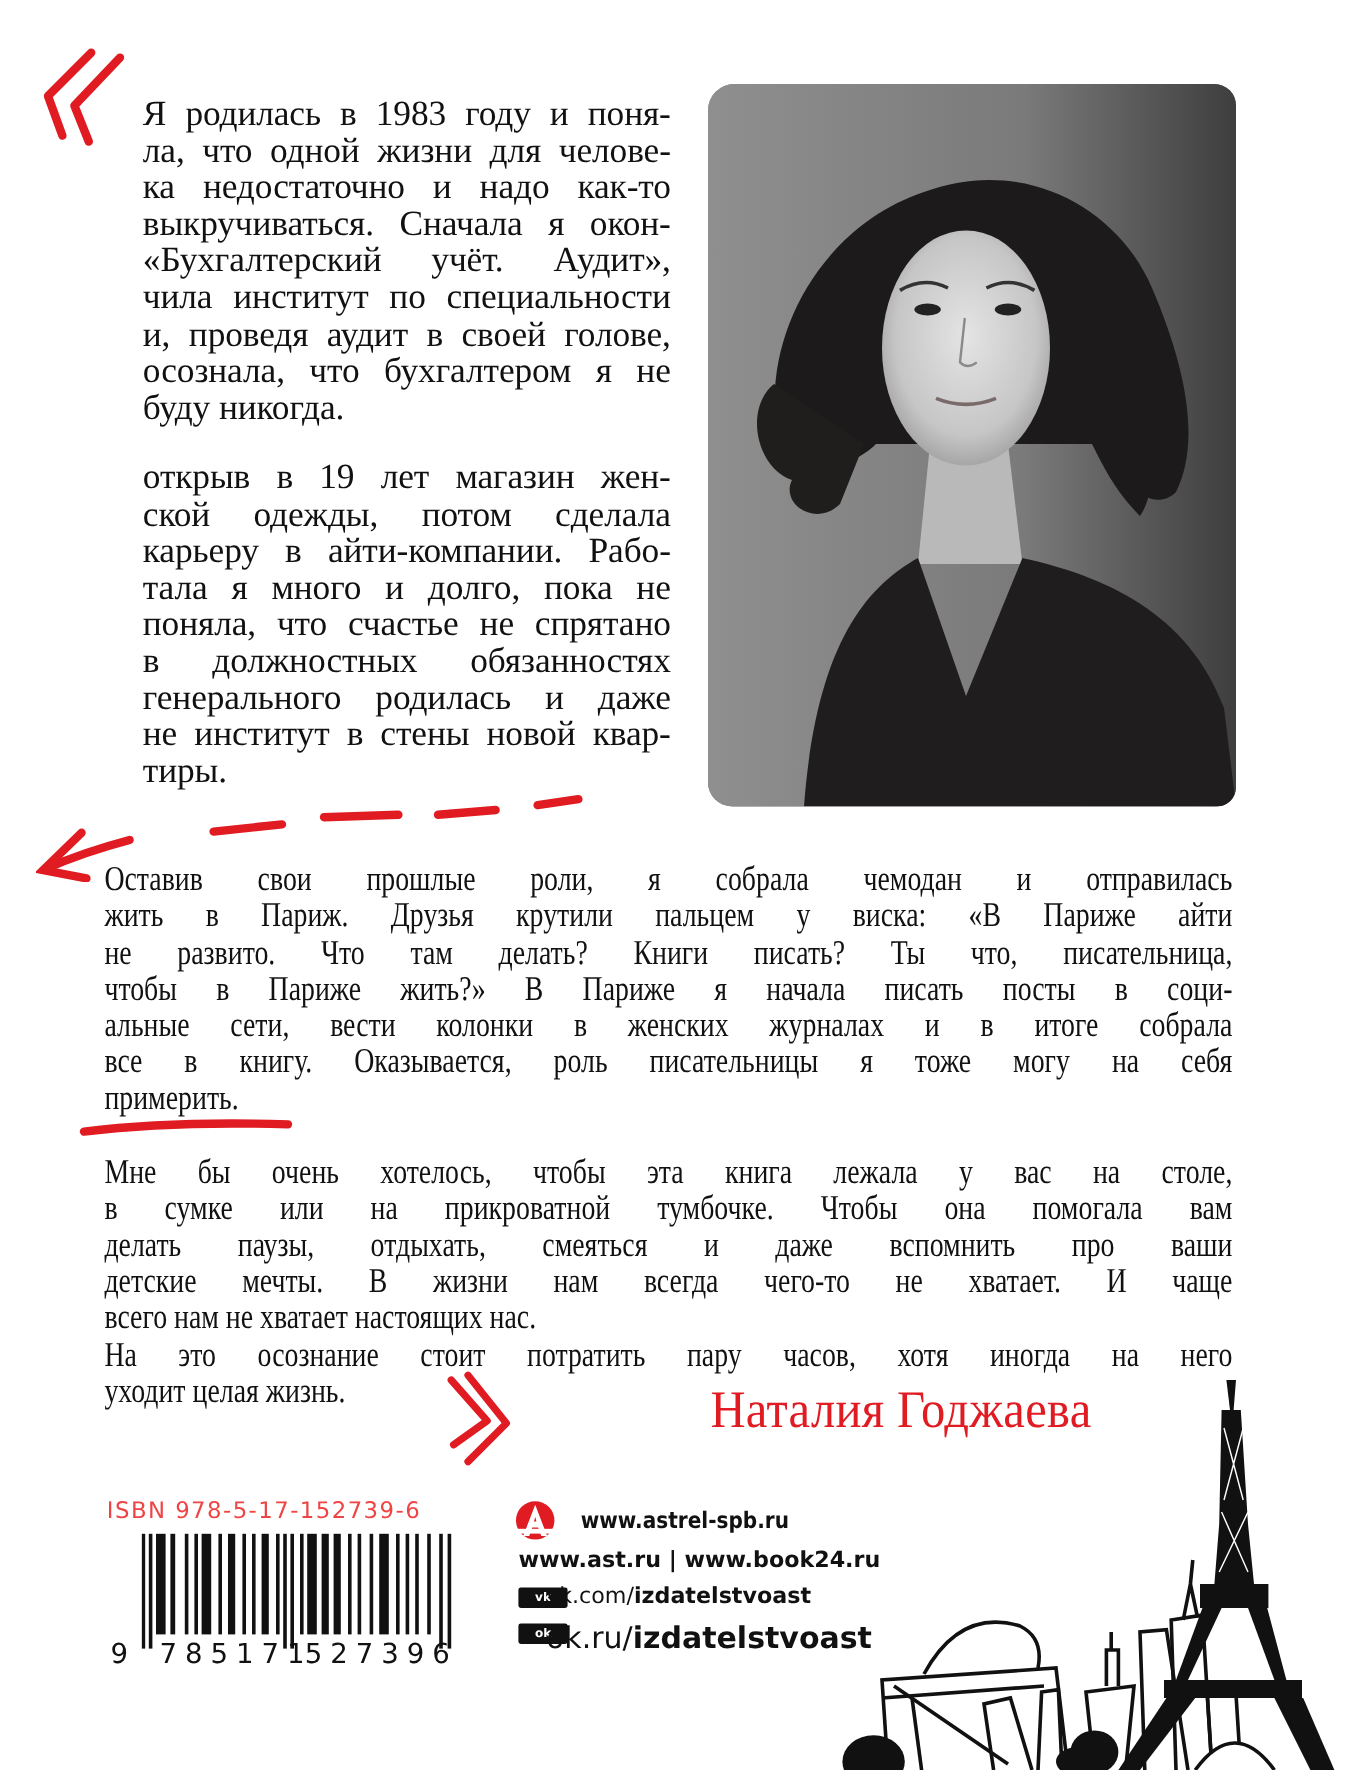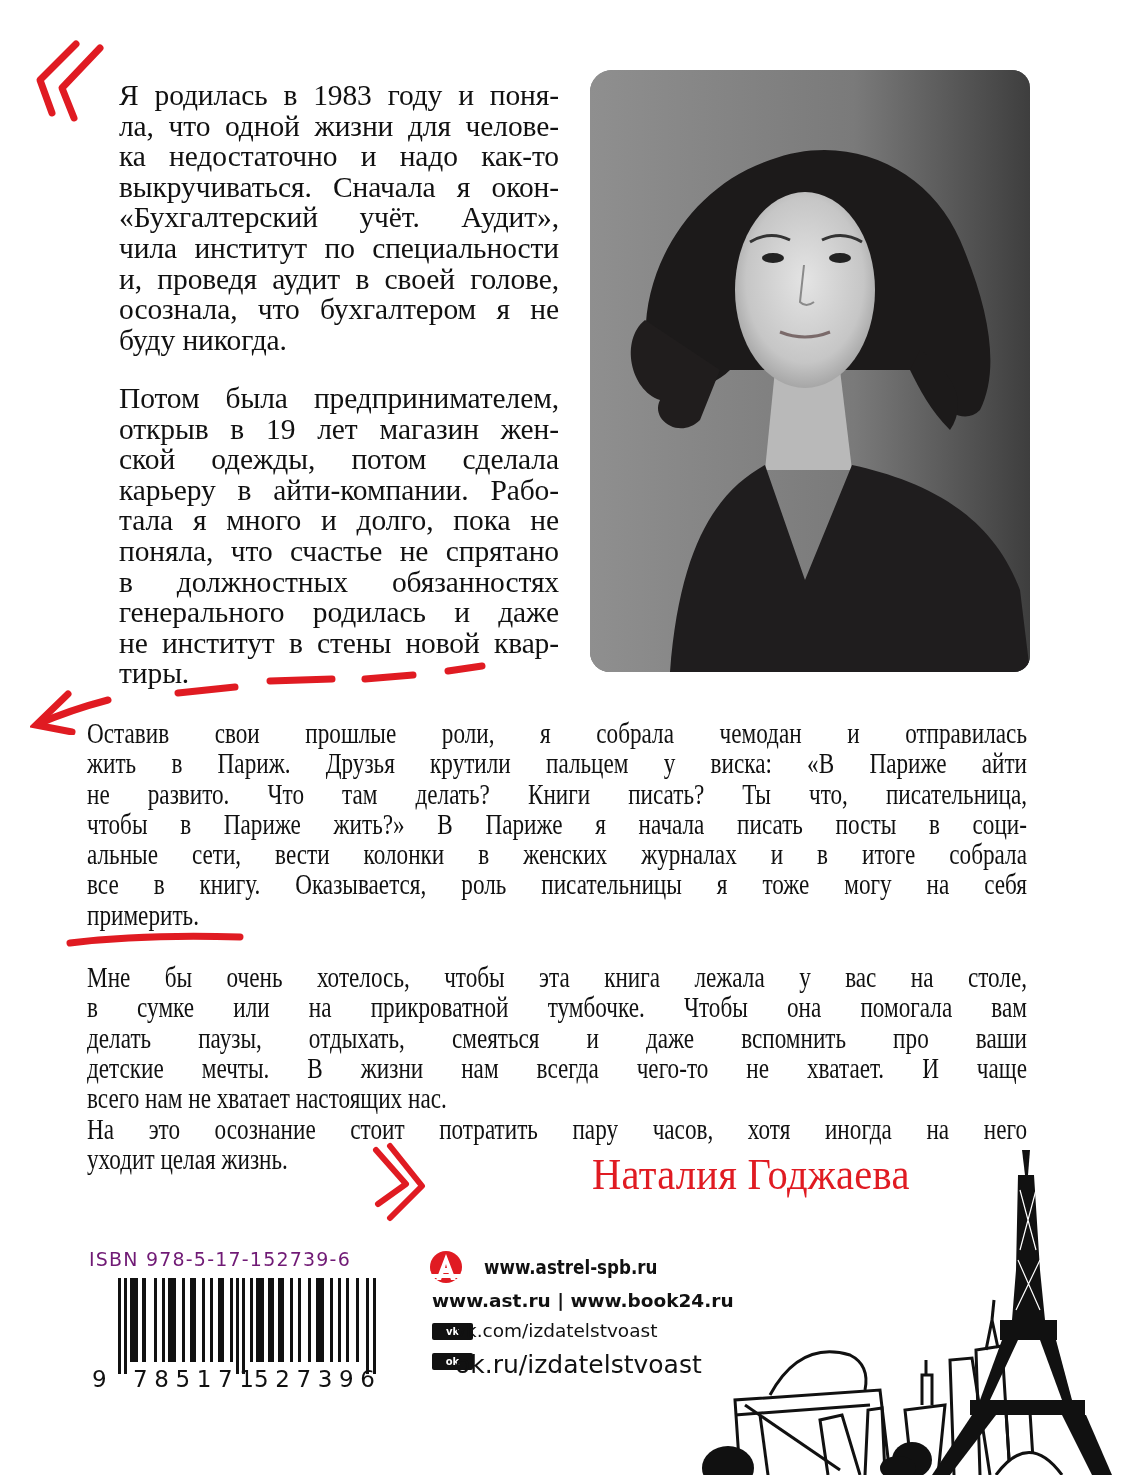--- a/index.html
+++ b/index.html
@@ -25,33 +25,33 @@
             letter-spacing: 0.3px; line-height: 50px; white-space: nowrap;
             transform: scaleX(0.92); transform-origin: left top; }
 
   
   .photo { position: absolute; left: 590px; top: 70px; width: 440px; height: 602px;
            border-radius: 22px 18px 16px 20px; overflow: hidden;
            background: radial-gradient(ellipse at 30% 35%, #9a9a9a 0%, #7f7f7f 45%, #5a5a5a 100%); }
 
   
   .isbn { position: absolute; left: 89px; top: 1248px; font-family: "DejaVu Sans", sans-serif;
-          font-size: 19px; letter-spacing: 1.2px; color: #701a75; white-space: nowrap; }
+          font-size: 19px; letter-spacing: 1.2px; color: #ef4444; white-space: nowrap; }
   .barcode { position: absolute; left: 118px; top: 1278px; width: 260px; height: 96px; }
   .ean { position: absolute; top: 1366px; font-family: "DejaVu Sans", sans-serif; font-size: 23px;
          color: #111; white-space: nowrap; letter-spacing: 6.6px; }
 
   
   .pub { position: absolute; font-family: "DejaVu Sans", sans-serif; color: #111; white-space: nowrap; }
   .pub-main { left: 484px; top: 1256px; font-size: 19px; font-weight: bold;
               transform: scaleX(0.88); transform-origin: left top; }
   .pub-line2 { left: 432px; top: 1290px; font-size: 18.5px; font-weight: bold; text-align: center; }
   .pub-line3 { left: 455px; top: 1320px; font-size: 18.5px; }
   .pub-line4 { left: 455px; top: 1350px; font-size: 25px; }
-  .pub b { font-weight: normal; }
+  .pub b { font-weight: bold; }
   .sq-icon { position: absolute; width: 41px; height: 17px; background: #111; border-radius: 2px;
              color: #fff; font-size: 10px; font-weight: bold; text-align: center; line-height: 17px;
              font-family: "DejaVu Sans", sans-serif; }
 
   svg { display: block; }
 </style>
 </head>
 <body>
 
 <svg class="abs" style="left:30px;top:38px" width="80" height="85" viewBox="0 0 80 85">
@@ -65,21 +65,20 @@
   <span class="ln">ка недостаточно и надо как-то</span>
   <span class="ln">выкручиваться. Сначала я окон-</span>
   <span class="ln">«Бухгалтерский учёт. Аудит»,</span>
   <span class="ln">чила институт по специальности</span>
   <span class="ln">и, проведя аудит в своей голове,</span>
   <span class="ln">осознала, что бухгалтером я не</span>
   <span class="ln last">буду никогда.</span>
 </div>
 
 <div class="col-text" style="top:383px">
-  <span class="ln">Потом была предпринимателем,</span>
   <span class="ln">открыв в 19 лет магазин жен-</span>
   <span class="ln">ской одежды, потом сделала</span>
   <span class="ln">карьеру в айти-компании. Рабо-</span>
   <span class="ln">тала я много и долго, пока не</span>
   <span class="ln">поняла, что счастье не спрятано</span>
   <span class="ln">в должностных обязанностях</span>
   <span class="ln">генерального родилась и даже</span>
   <span class="ln">не институт в стены новой квар-</span>
   <span class="ln last">тиры.</span>
 </div>

